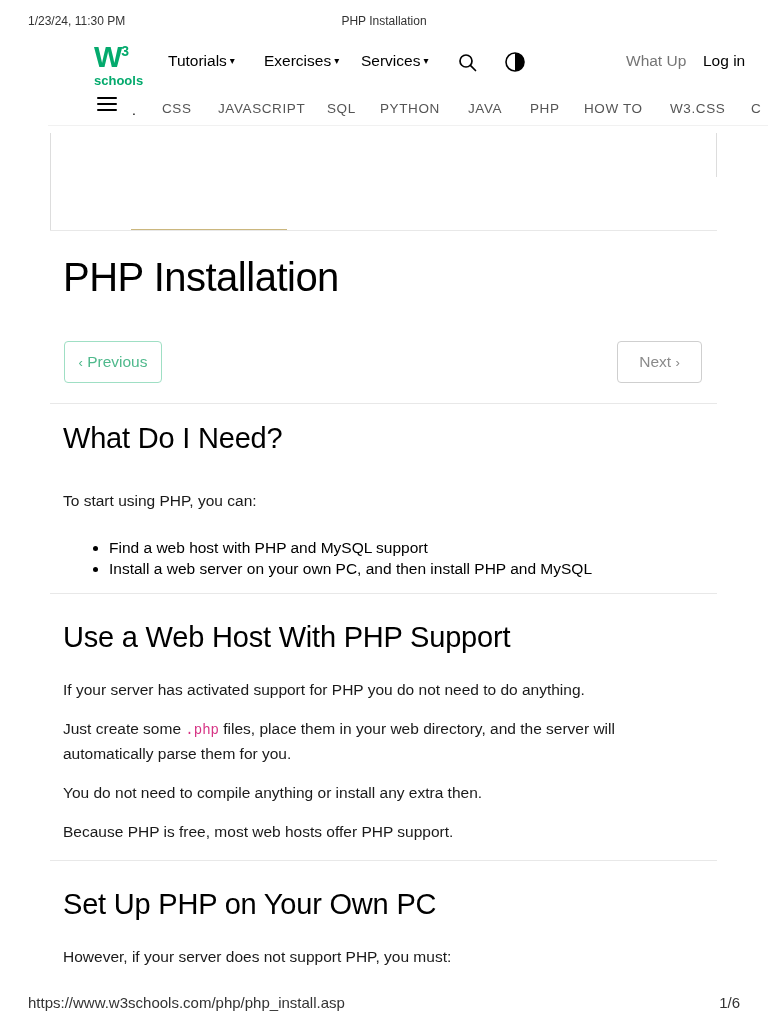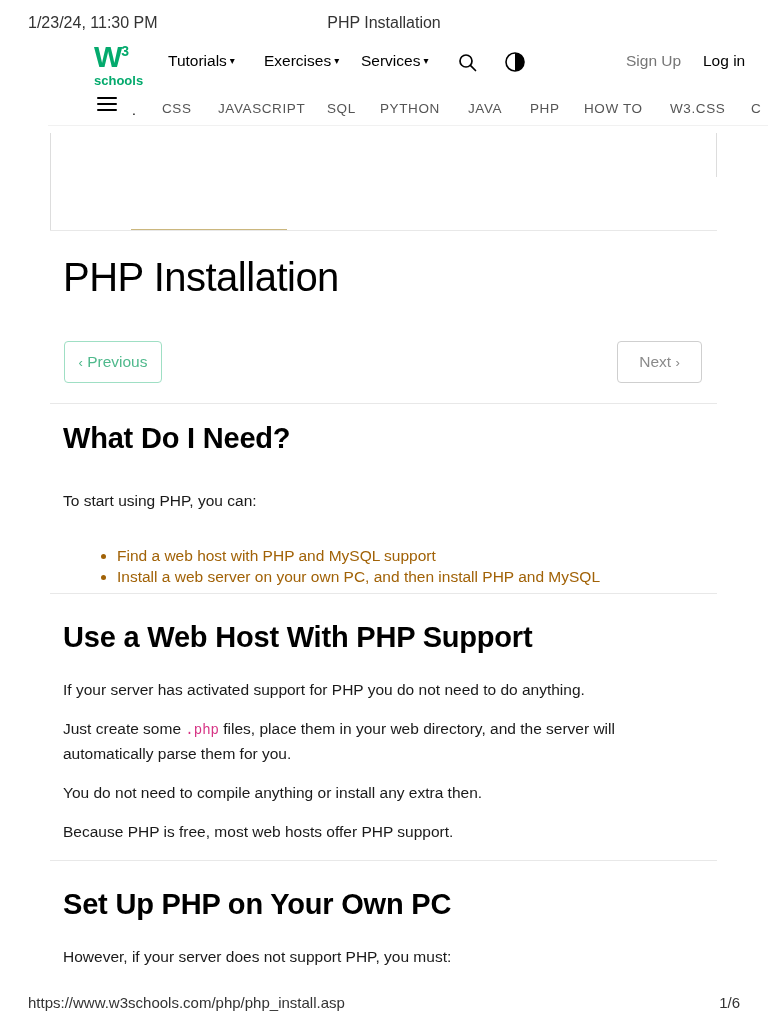--- a/index.html
+++ b/index.html
@@ -16,21 +16,21 @@
     overflow: hidden;
   }
 
   
   .print-header {
     position: absolute;
     top: 14px;
     left: 0;
     width: 768px;
     height: 14px;
-    font-size: 16px;
+    font-size: 12px;
     color: #333;
   }
   .print-header .ph-left {
     position: absolute;
     left: 28px;
     top: 0;
     white-space: nowrap;
   }
   .print-header .ph-center {
     position: absolute;
@@ -261,43 +261,43 @@
     border-color: #cfcfcf;
     color: #8a8a8a;
   }
   .navbtn .chev { font-size: 13px; }
 
   h2.section {
     position: absolute;
     left: 63px;
     margin: 0;
     font-size: 29px;
-    font-weight: bold;
+    font-weight: normal;
     letter-spacing: -0.2px;
     color: #000;
   }
 
   p.para {
     position: absolute;
     left: 63px;
     margin: 0;
     font-size: 15.5px;
     line-height: 24px;
     color: #1a1a1a;
     width: 620px;
   }
 
   ul.bullets {
     position: absolute;
     left: 63px;
-    margin: 16px;
+    margin: 8px;
     padding-left: 38px;
     font-size: 15.5px;
     line-height: 21px;
-    color: #a16207;
+    color: #000000;
   }
   ul.bullets li { margin-bottom: 0px; }
 
   code.inline {
     font-family: "Liberation Mono", monospace;
     color: #d63384;
     font-size: 14px;
     background: transparent;
   }
 </style>
@@ -335,21 +335,21 @@
       </svg>
     </div>
 
     <div class="theme-icon">
       <svg width="20" height="20" viewBox="0 0 20 20">
         <circle cx="10" cy="10" r="9" fill="none" stroke="#000" stroke-width="1.6"></circle>
         <path d="M10 1 A9 9 0 0 1 10 19 Z" fill="#000"></path>
       </svg>
     </div>
 
-    <div class="nav-link" id="nav-signup">Sign Up</div>
+    <div class="nav-link" id="nav-signup">What Up</div>
     <div class="nav-link" id="nav-login">Log in</div>
   </div>
 
   <div class="subnav">
     <div class="hamburger">
       <span></span>
       <span></span>
       <span></span>
     </div>
     <div class="dotmark">.</div>

